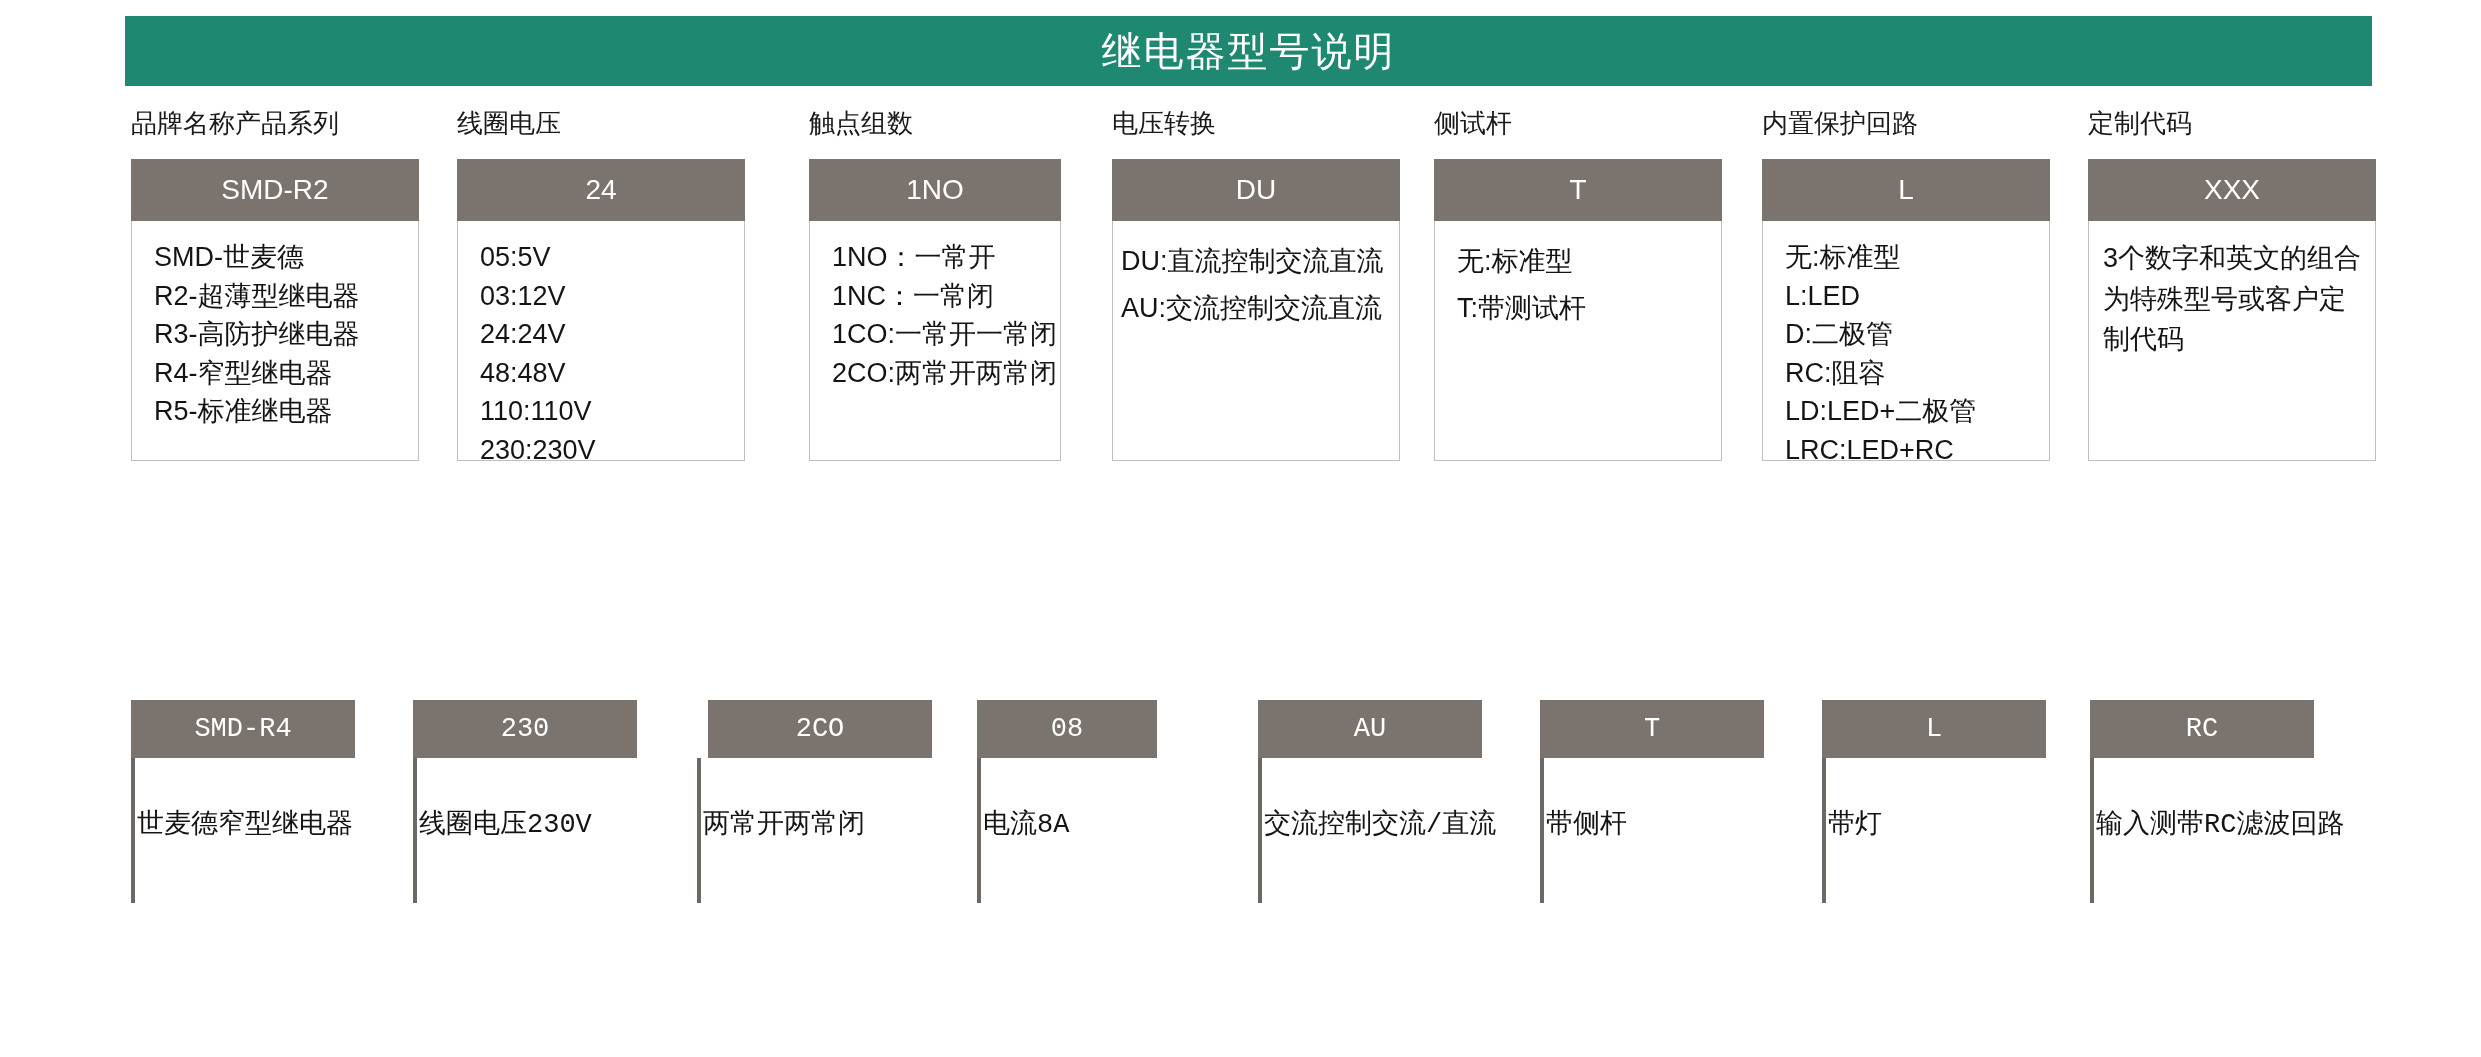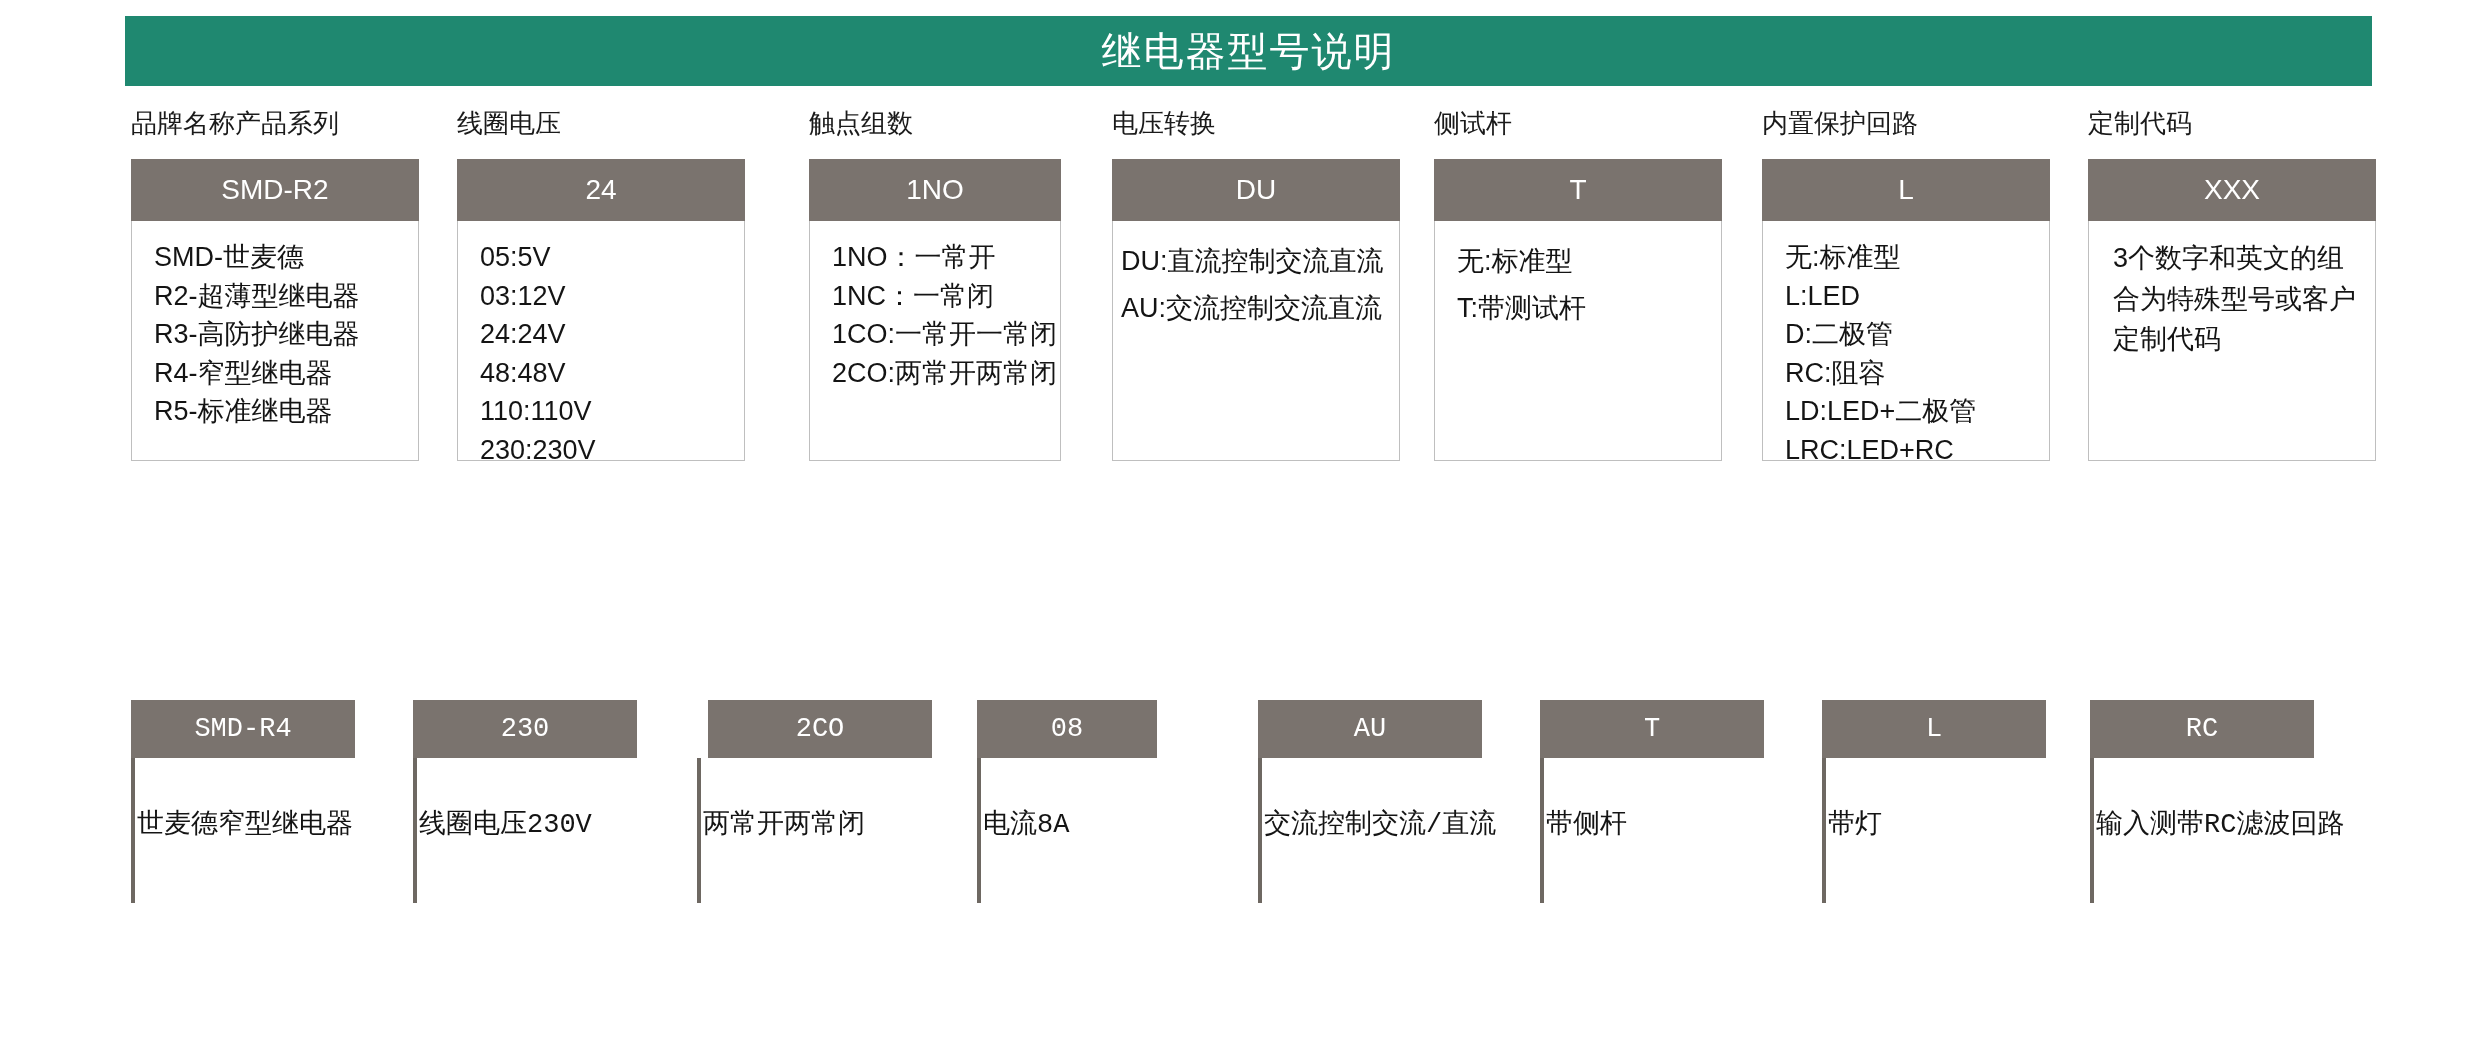--- a/index.html
+++ b/index.html
@@ -203,21 +203,21 @@
       <div class="spec-line">D:二极管</div>
       <div class="spec-line">RC:阻容</div>
       <div class="spec-line">LD:LED+二极管</div>
       <div class="spec-line">LRC:LED+RC</div>
     </div>
   </div>
 
   <div class="spec-col" style="left:2088px; width:288px;">
     <div class="spec-col-label">定制代码</div>
     <div class="spec-col-head">XXX</div>
-    <div class="spec-col-body wrapped" style="padding-left:24px; padding-right:4px;">
+    <div class="spec-col-body wrapped" style="padding-left:14px; padding-right:4px;">
       <div class="spec-line">3个数字和英文的组合为特殊型号或客户定制代码</div>
     </div>
   </div>
 
 </div>
 
 <div id="bottom-section">
 
   <div class="flag-item" style="left:131px; width:224px;">
     <div class="flag-head">SMD-R4</div>

